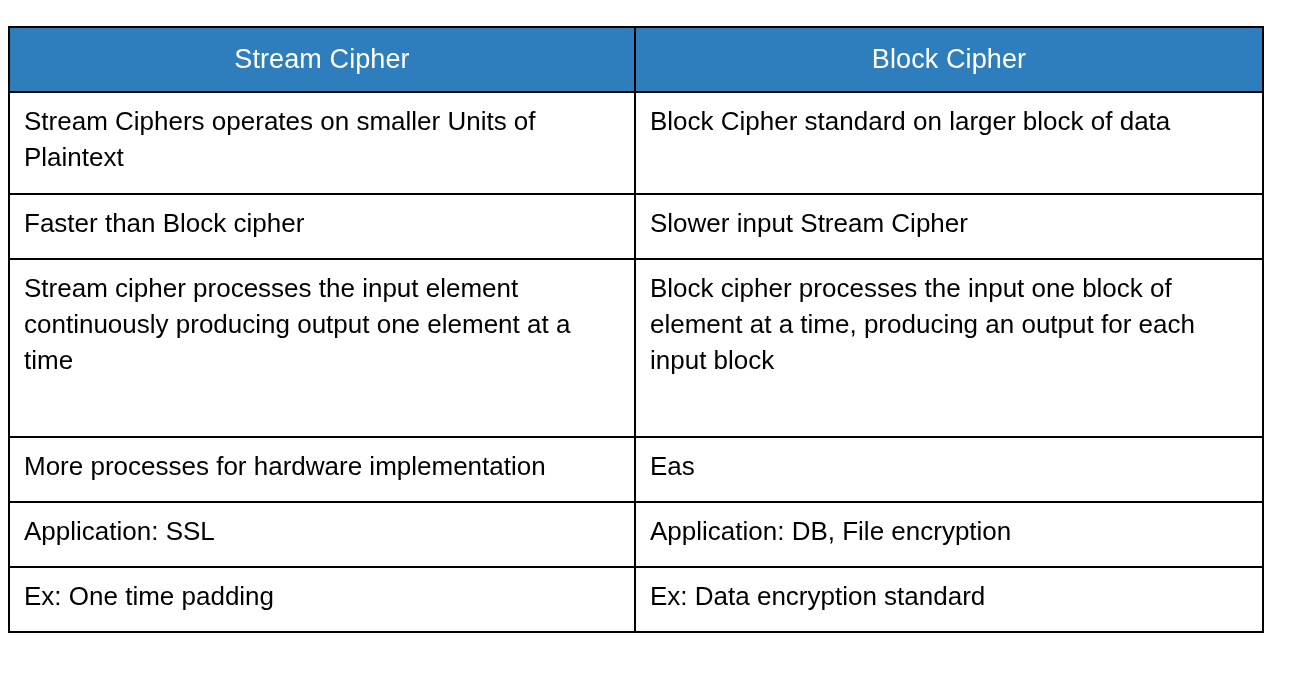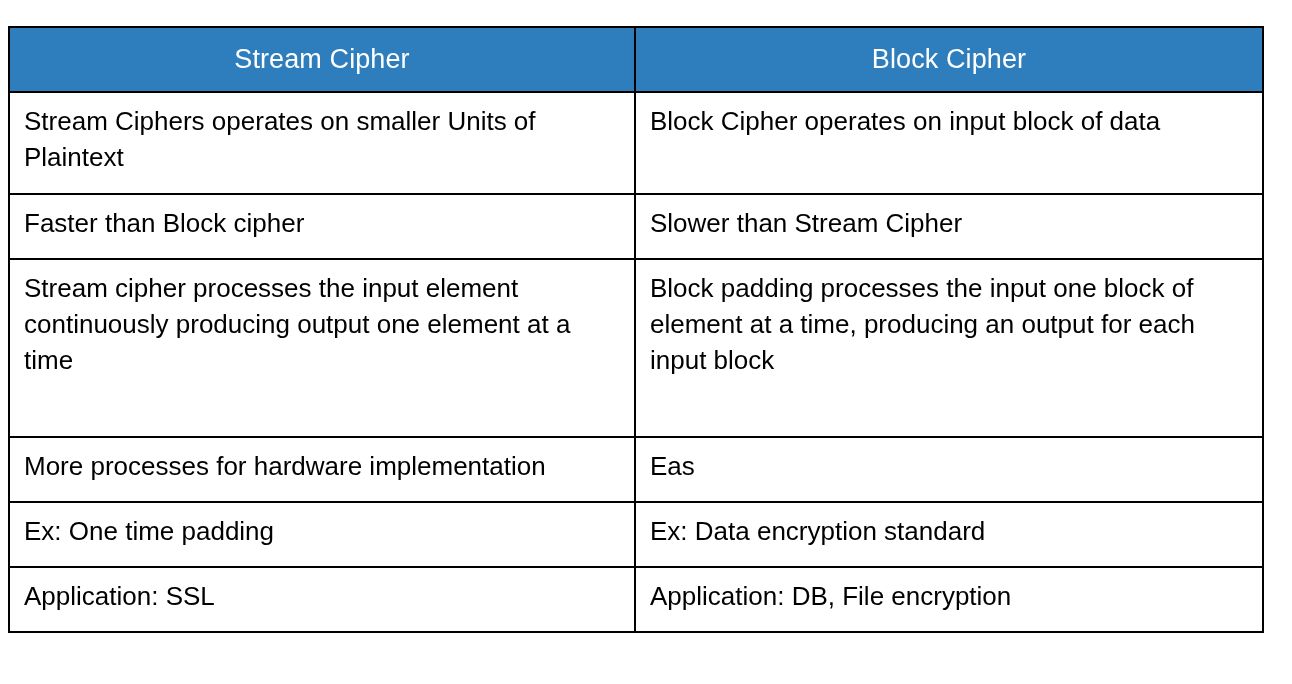--- a/index.html
+++ b/index.html
@@ -92,66 +92,66 @@
       </tr>
     </thead>
 
     <tbody>
 
       <tr class="row-h-medium">
         <td>
           <span class="cell-text">Stream Ciphers operates on smaller Units of Plaintext</span>
         </td>
         <td>
-          <span class="cell-text">Block Cipher operates on input block of data</span>
+          <span class="cell-text">Block Cipher standard on larger block of data</span>
         </td>
       </tr>
 
       <tr class="row-h-short">
         <td>
           <span class="cell-text">Faster than Block cipher</span>
         </td>
         <td>
-          <span class="cell-text">Slower than Stream Cipher</span>
+          <span class="cell-text">Slower input Stream Cipher</span>
         </td>
       </tr>
 
       <tr class="row-h-tall">
         <td>
           <span class="cell-text">Stream cipher processes the input element continuously producing output one element at a time</span>
         </td>
         <td>
-          <span class="cell-text">Block padding processes the input one block of element at a time, producing an output for each input block</span>
+          <span class="cell-text">Block cipher processes the input one block of element at a time, producing an output for each input block</span>
         </td>
       </tr>
 
 
       <tr class="row-h-short">
         <td>
           <span class="cell-text">More processes for hardware implementation</span>
         </td>
         <td>
           <span class="cell-text">Eas</span>
         </td>
       </tr>
 
       <tr class="row-h-short">
         <td>
-          <span class="cell-text">Ex: One time padding</span>
+          <span class="cell-text">Application: SSL</span>
         </td>
         <td>
-          <span class="cell-text">Ex: Data encryption standard</span>
+          <span class="cell-text">Application: DB, File encryption</span>
         </td>
       </tr>
 
       <tr class="row-h-short">
         <td>
-          <span class="cell-text">Application: SSL</span>
+          <span class="cell-text">Ex: One time padding</span>
         </td>
         <td>
-          <span class="cell-text">Application: DB, File encryption</span>
+          <span class="cell-text">Ex: Data encryption standard</span>
         </td>
       </tr>
 
     </tbody>
   </table>
 
 </div>
 
 </body></html>

